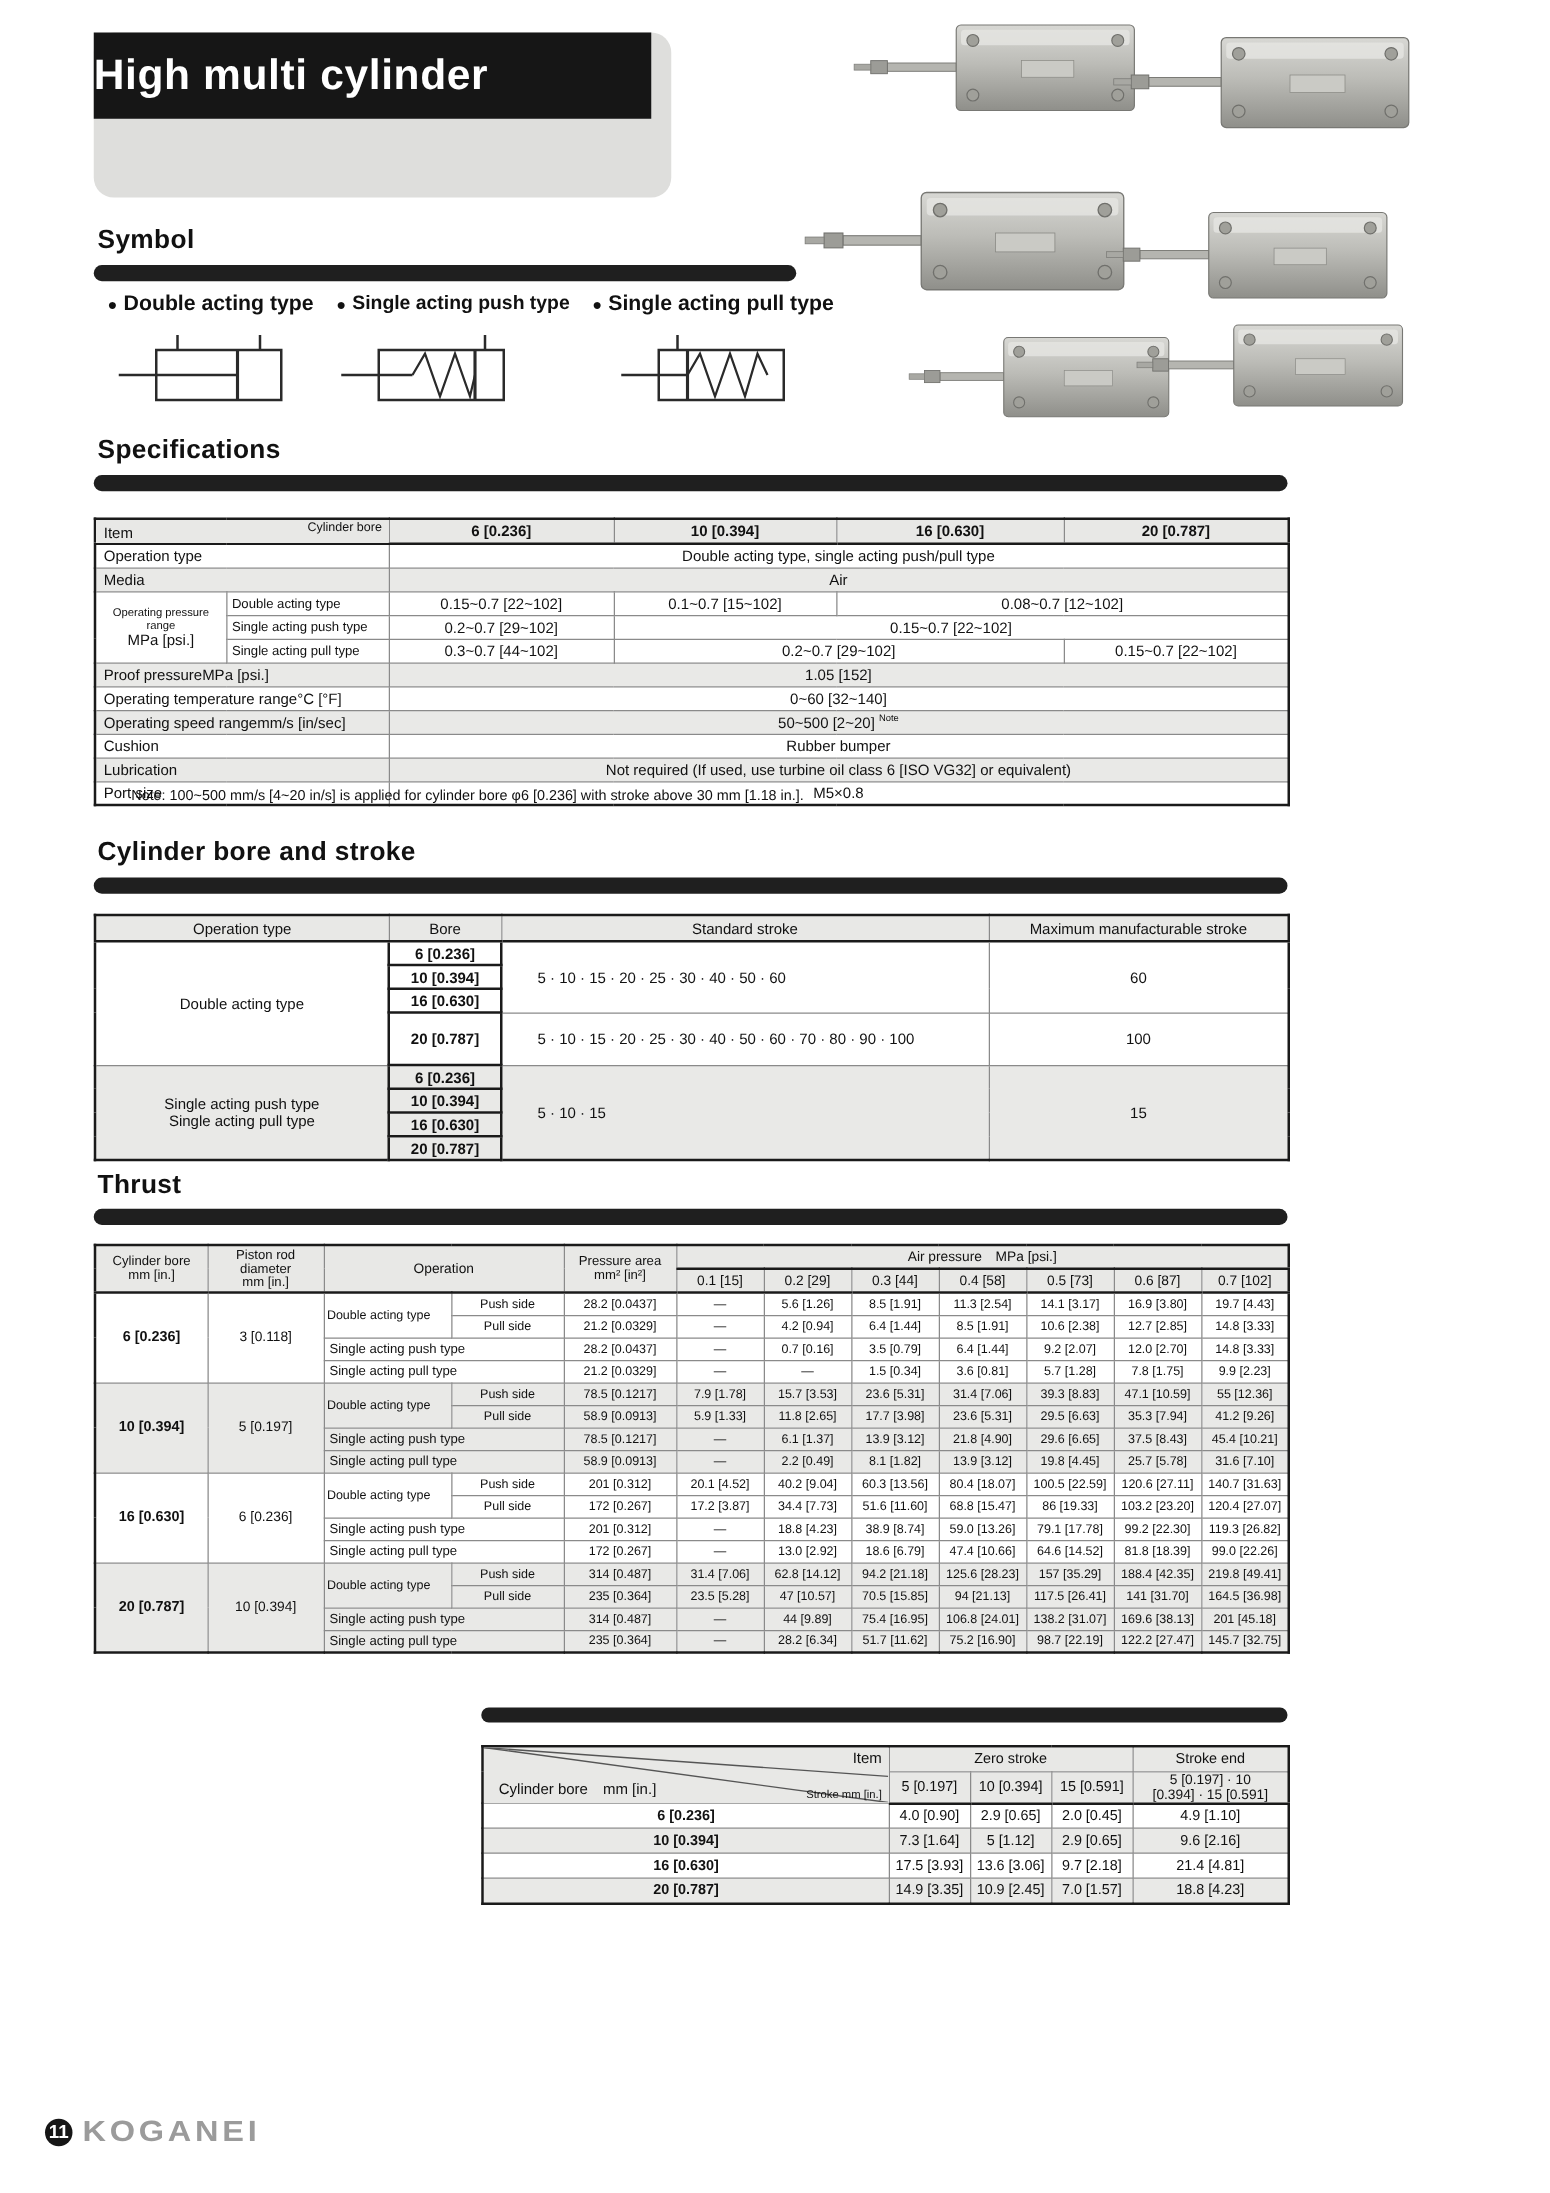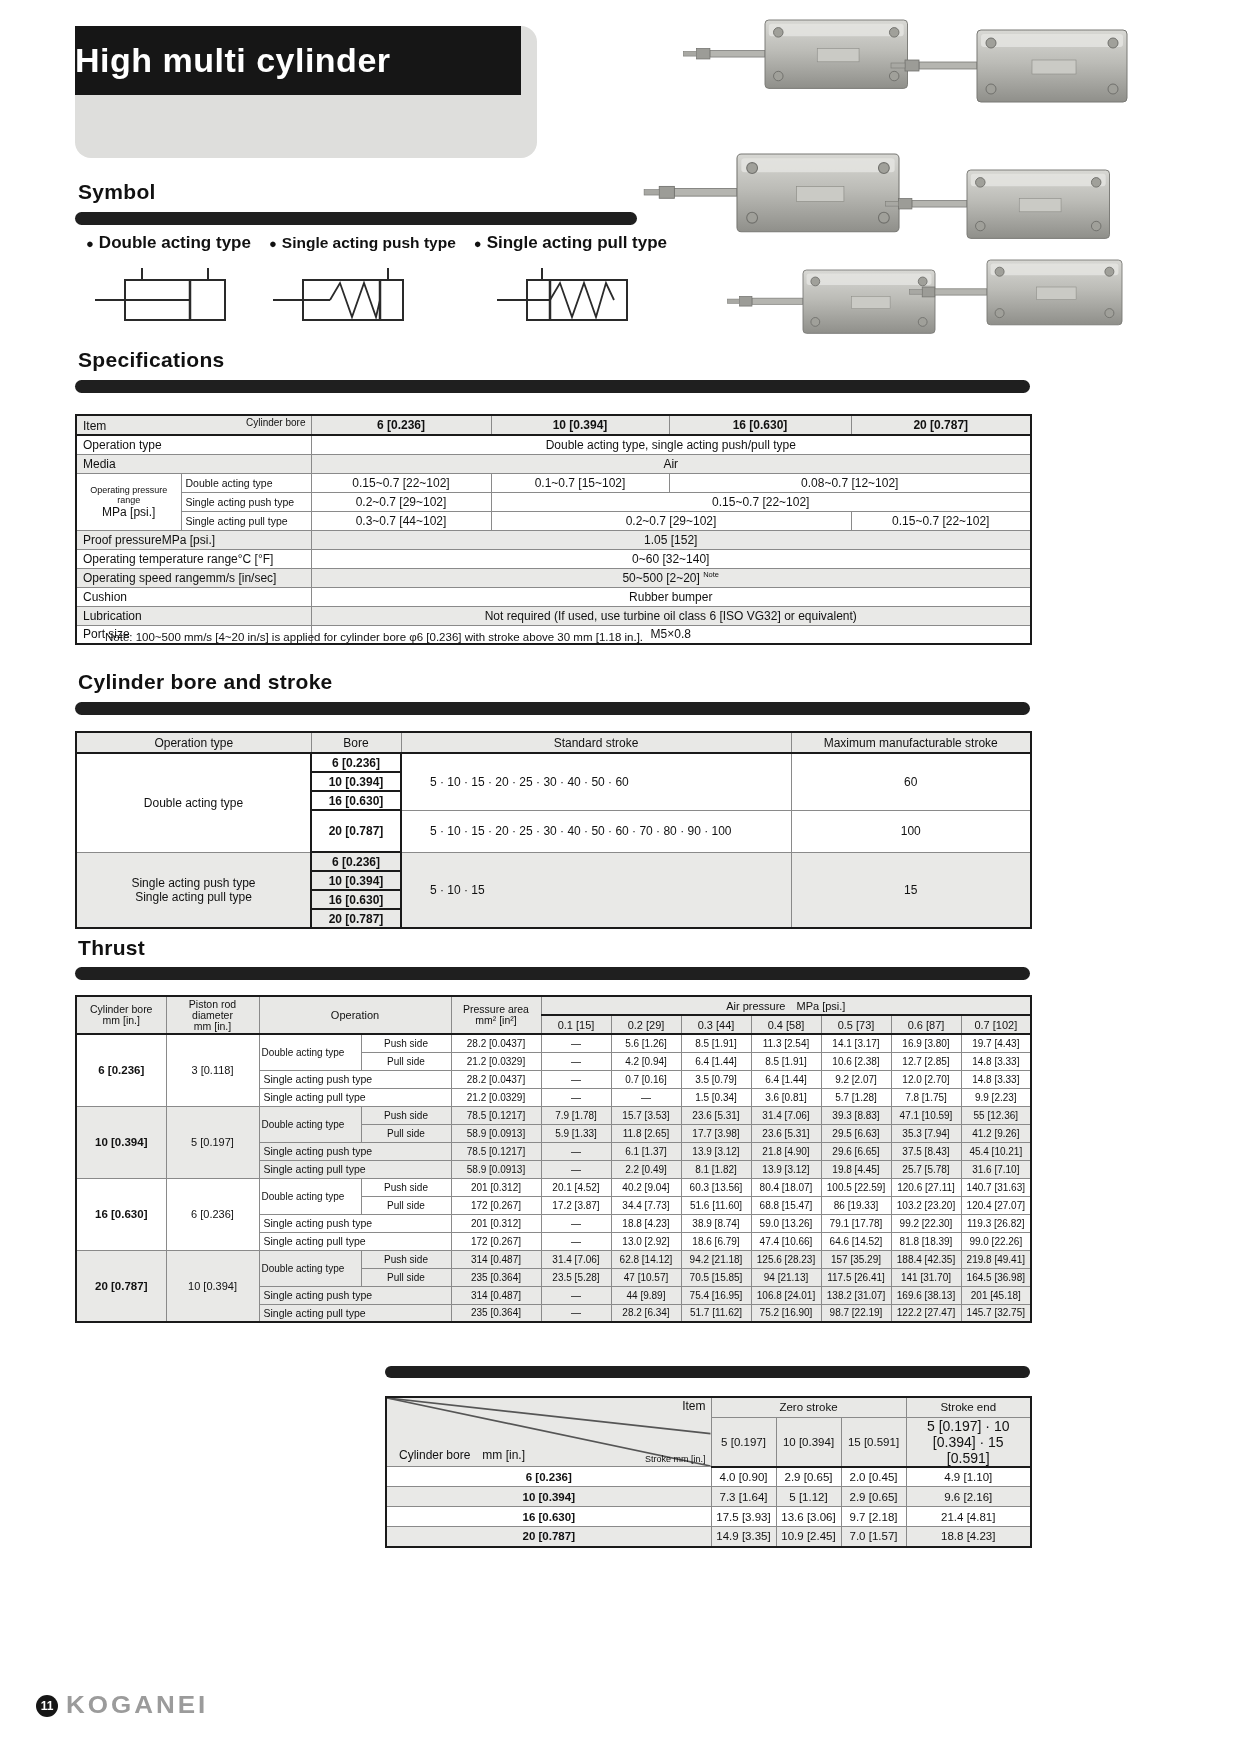--- a/index.html
+++ b/index.html
@@ -70,29 +70,29 @@
   .th-t td.op1 { font-size:10px; text-align:left; padding-left:2px; }
   .th-t td.opl { text-align:left; padding-left:4px; font-size:10.5px; }
   .th-t th.two { font-size:10.5px; line-height:11px; }
   .th-t tbody.gband td { background:#e9e9e7; }
   .th-t tbody td { border-color:#8a8a8a; }
   .th-t tbody.gstart tr:first-child td { border-top:1.5px solid #444; }
 
   
   .spr tr { height:20px; }
   .spr td, .spr th { font-size:11.5px; }
-  .spr .small { font-size:14px; padding:0 13px; }
+  .spr .small { font-size:11px; padding:0 13px; }
   .diag2 { position:relative; background:#e8e8e6; }
   .diag2 svg { position:absolute; left:0; top:0; width:100%; height:100%; }
   .diag2 .s-item { position:absolute; top:1px; right:5px; font-size:12px; }
   .diag2 .s-stroke { position:absolute; bottom:2px; right:5px; font-size:9px; }
   .diag2 .s-bore { position:absolute; bottom:4px; left:12px; font-size:12px; }
 
   
-  .pgnum { display:inline-block; width:22px; height:22px; border-radius:50%; background:#161616; color:#fff; font-size:12px; font-weight:bold; text-align:center; line-height:22px; }
+  .pgnum { display:inline-block; width:22px; height:22px; border-radius:50%; background:#161616; color:#fff; font-size:15px; font-weight:bold; text-align:center; line-height:22px; }
   .logo { color:#9b9b9b; font-size:26px; font-weight:bold; letter-spacing:3px; transform:scaleY(0.9); display:inline-block; vertical-align:middle; margin-left:8px; }
 </style>
 </head>
 <body>
 
 <div class="page">
 
   <div class="abs hdr-gray"></div>
   <div class="abs hdr-black">
     <div class="hdr-title">High multi cylinder</div>

